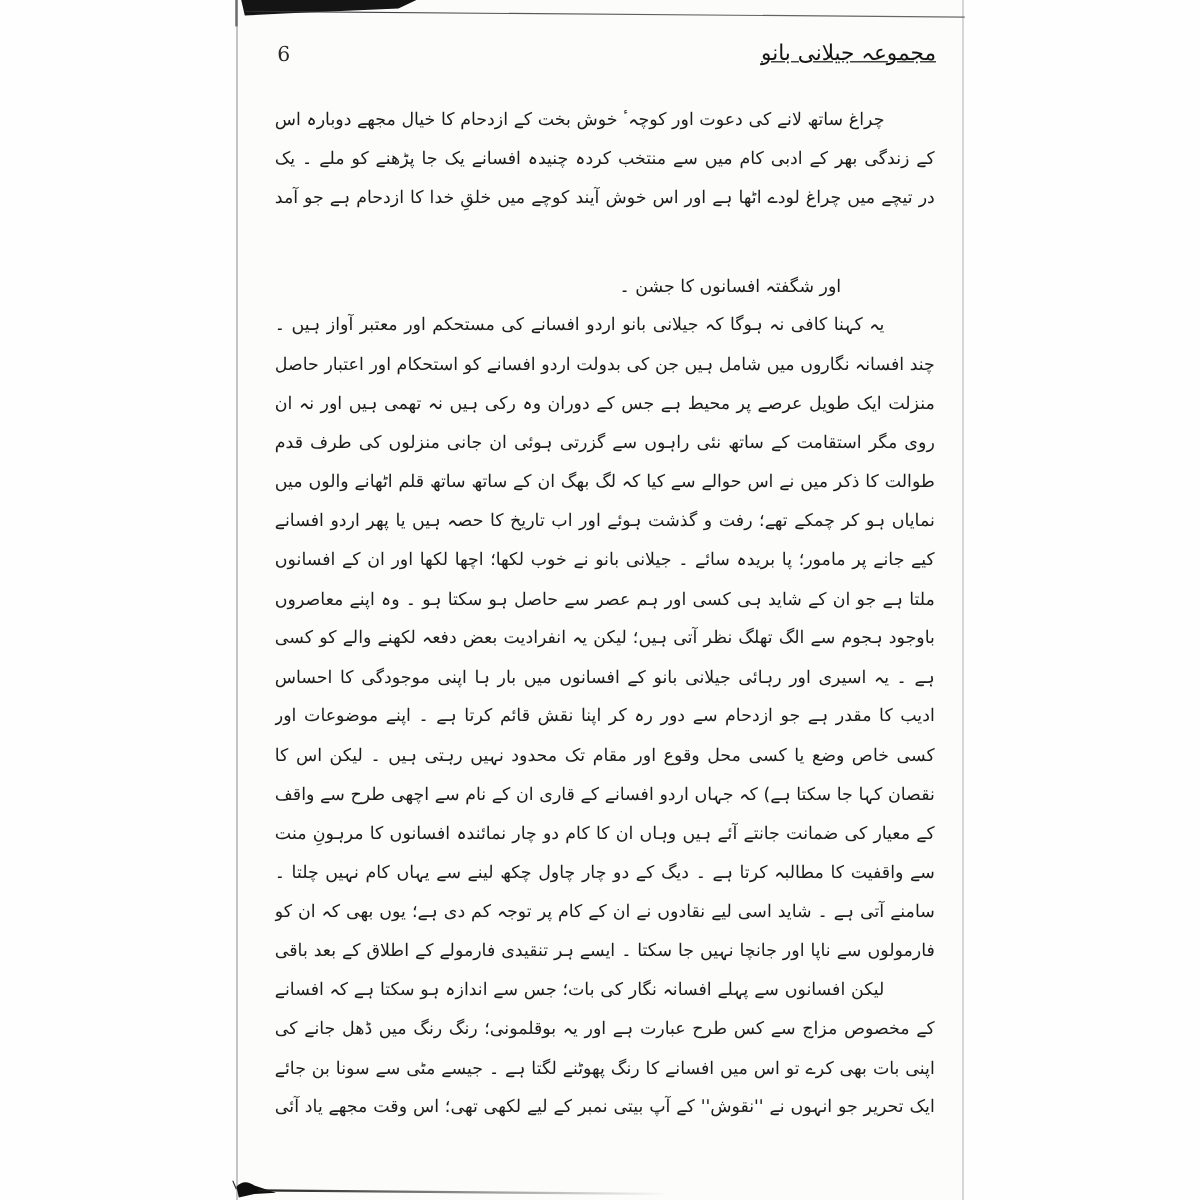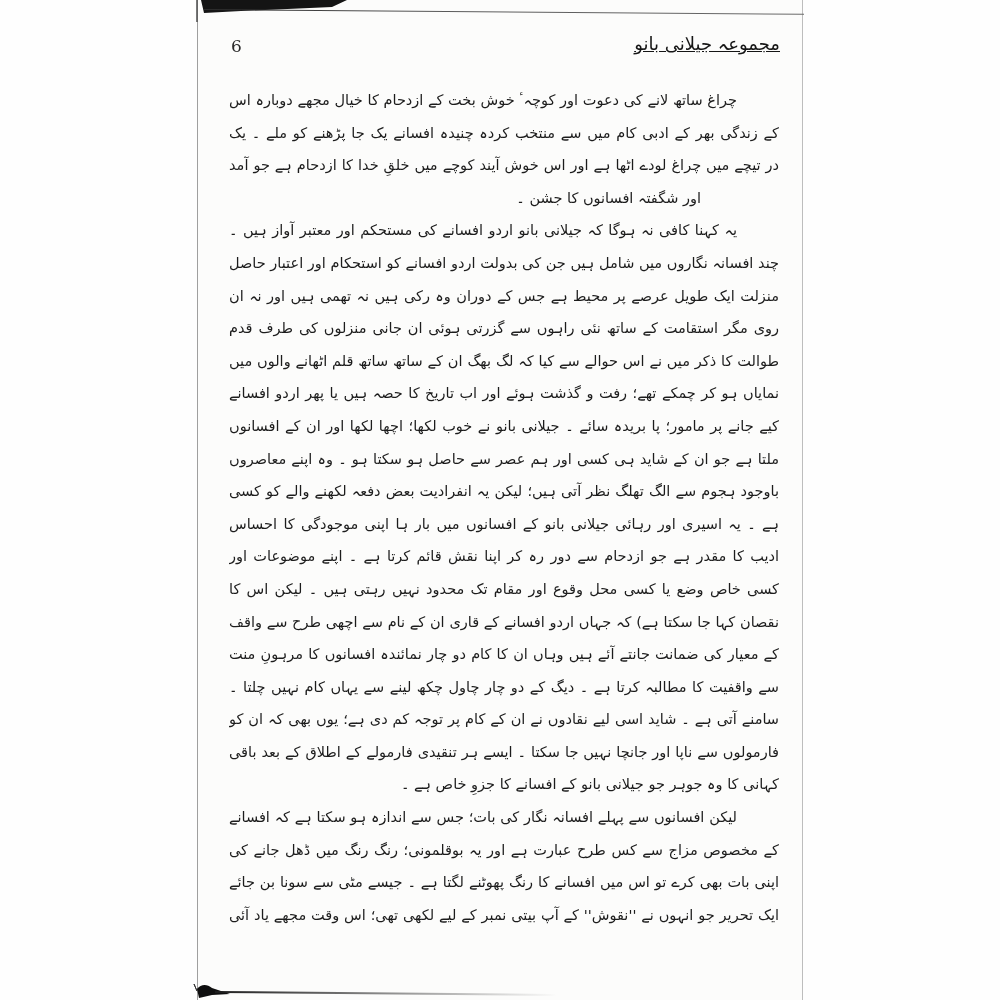--- a/index.html
+++ b/index.html
@@ -46,21 +46,21 @@
     position:absolute;left:31px;top:84px;width:550px;
     direction:rtl;color:#1c1c1c;font-size:14.5px;
   }
   .para{margin:0;}
   .line{
     height:32.6px;line-height:32.6px;overflow:hidden;
     text-align:justify;text-align-last:justify;
   }
   .line.first{text-indent:42px;}
   .line.last{text-align-last:right;}
-  .para:nth-child(1) .line.last{padding-right:78px;}
+  .para:nth-child(1) .line.last{padding-right:78px;margin-top:41px;}
 </style>
 </head>
 <body>
 
 <div class="page">
   <div class="page-number">6</div>
   <div class="header-title">مجموعہ جیلانی بانو</div>
   <div class="body-text">
       <div class="para">
         <div class="line first">چراغ ساتھ لانے کی دعوت اور کوچہٴ خوش بخت کے ازدحام کا خیال مجھے دوبارہ اس وقت آیا جب کہ جیلانی بانو</div>
@@ -79,21 +79,20 @@
         <div class="line">ملتا ہے جو ان کے شاید ہی کسی اور ہم عصر سے حاصل ہو سکتا ہو ۔ وہ اپنے معاصروں سے ایک نوع کی مماثلت رکھنے کے</div>
         <div class="line">باوجود ہجوم سے الگ تھلگ نظر آتی ہیں؛ لیکن یہ انفرادیت بعض دفعہ لکھنے والے کو کسی نہ کسی طرح سے تنہائی کا اسیر بھی کر دیتی</div>
         <div class="line">ہے ۔ یہ اسیری اور رہائی جیلانی بانو کے افسانوں میں بار ہا اپنی موجودگی کا احساس دلاتی ہے ۔ اور شاید یہی انفرادیت پسند</div>
         <div class="line">ادیب کا مقدر ہے جو ازدحام سے دور رہ کر اپنا نقش قائم کرتا ہے ۔ اپنے موضوعات اور انداز میں تنوع کی وجہ سے جیلانی بانو</div>
         <div class="line">کسی خاص وضع یا کسی محل وقوع اور مقام تک محدود نہیں رہتی ہیں ۔ لیکن اس کا نقصان انہیں یہ ضرور اٹھانا پڑا ہوگا (اگر اسے</div>
         <div class="line">نقصان کہا جا سکتا ہے) کہ جہاں اردو افسانے کے قاری ان کے نام سے اچھی طرح سے واقف ہیں اور افسانے میں عمدگی</div>
         <div class="line">کے معیار کی ضمانت جانتے آئے ہیں وہاں ان کا کام دو چار نمائندہ افسانوں کا مرہونِ منت نہیں اور اپنے پورے پھیلاؤ</div>
         <div class="line">سے واقفیت کا مطالبہ کرتا ہے ۔ دیگ کے دو چار چاول چکھ لینے سے یہاں کام نہیں چلتا ۔ کہانی نت نئے پینترے بدل کر</div>
         <div class="line">سامنے آتی ہے ۔ شاید اسی لیے نقادوں نے ان کے کام پر توجہ کم دی ہے؛ یوں بھی کہ ان کو بندھے ٹکے مفروضوں اور</div>
         <div class="line">فارمولوں سے ناپا اور جانچا نہیں جا سکتا ۔ ایسے ہر تنقیدی فارمولے کے اطلاق کے بعد باقی بچ جانے والی چیز ہی تو کہانی ہے؛</div>
-        <div class="line last">کہانی کا وہ جوہر جو جیلانی بانو کے افسانے کا جزوِ خاص ہے ۔</div>
       </div>
       <div class="para">
         <div class="line first">لیکن افسانوں سے پہلے افسانہ نگار کی بات؛ جس سے اندازہ ہو سکتا ہے کہ افسانے کا آب و رنگ لکھنے والے</div>
         <div class="line">کے مخصوص مزاج سے کس طرح عبارت ہے اور یہ بوقلمونی؛ رنگ رنگ میں ڈھل جانے کی صفت کہاں سے آئی ۔ افسانہ نگار</div>
         <div class="line">اپنی بات بھی کرے تو اس میں افسانے کا رنگ پھوٹنے لگتا ہے ۔ جیسے مٹی سے سونا بن جائے ۔ جیلانی بانو کی برسوں پرانی</div>
         <div class="line last">ایک تحریر جو انہوں نے ''نقوش'' کے آپ بیتی نمبر کے لیے لکھی تھی؛ اس وقت مجھے یاد آئی ہے کہ ان کے افسانوں کے طلسمی</div>
       </div>
     </div>
 </div>
 

